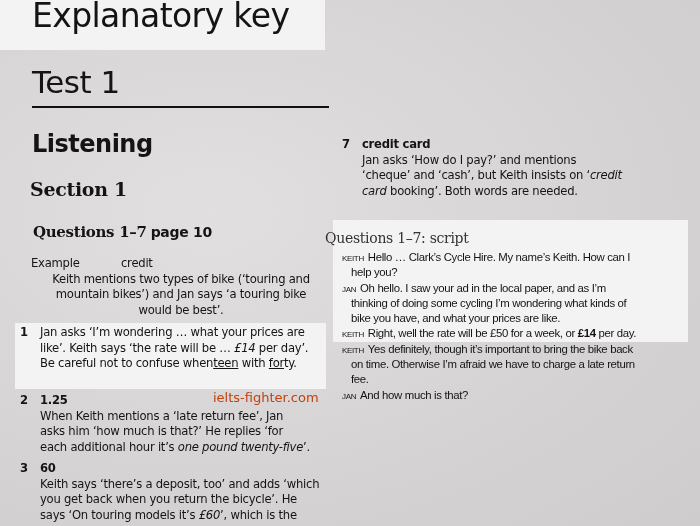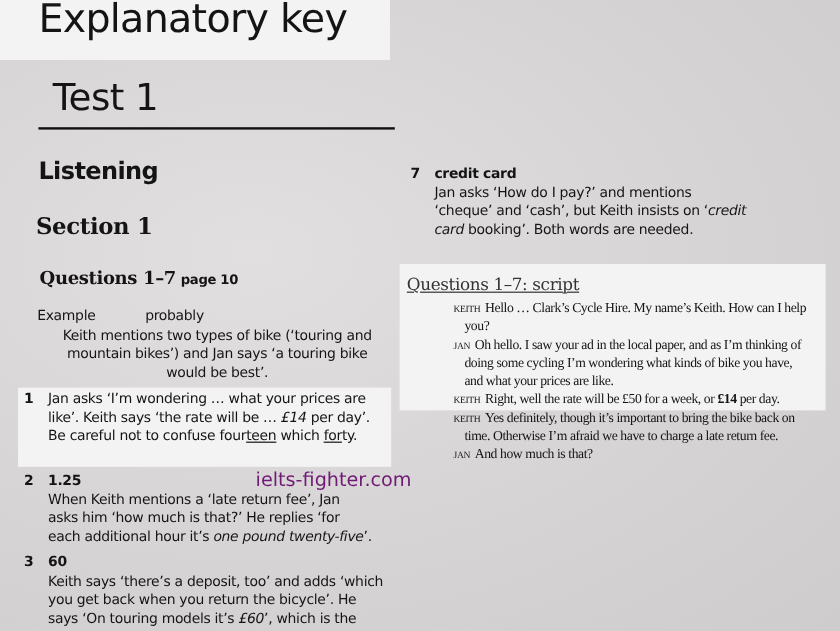--- a/index.html
+++ b/index.html
@@ -6,34 +6,34 @@
   body {
     width: 700px; height: 526px; overflow: hidden; position: relative;
     background: #d9d6d8;
     background-image: radial-gradient(ellipse at 30% 40%, #e2dfe1 0%, #d6d3d5 60%, #cfcccd 100%);
     color: #141414;
     font-family: "DejaVu Sans", sans-serif;
   }
   .hl { position: absolute; background: #f4f3f3; }
   .abs { position: absolute; }
   .title-main { left: 32px; top: -4px; font-size: 33px; font-family: "DejaVu Sans", sans-serif; letter-spacing: -0.6px; }
-  .test-title { left: 32px; top: 64px; font-size: 31px; letter-spacing: -0.5px; margin-left: 12px; }
+  .test-title { left: 32px; top: 64px; font-size: 31px; letter-spacing: -0.5px; }
   .test-rule { left: 32px; top: 106px; width: 297px; height: 2px; background: #111; }
-  .listening { left: 32px; top: 130px; font-size: 20px; font-weight: bold; letter-spacing: -0.5px; }
+  .listening { left: 32px; top: 130px; font-size: 24px; font-weight: bold; letter-spacing: -0.5px; }
   .section { left: 30px; top: 178px; font-family: "DejaVu Serif", serif; font-weight: bold; font-size: 19px; letter-spacing: -0.3px; }
   .qhead { left: 33px; top: 223px; font-family: "DejaVu Serif", serif; font-weight: bold; font-size: 15px; letter-spacing: -0.3px; }
-  .qhead .pg { font-family: "DejaVu Sans", sans-serif; font-size: 11px; font-weight: bold; margin-left: 4px; }
+  .qhead .pg { font-family: "DejaVu Sans", sans-serif; font-size: 14px; font-weight: bold; margin-left: 4px; }
   .ans { font-size: 11.6px; line-height: 15.5px; letter-spacing: -0.25px; }
   .ans .num { position: absolute; left: 0; font-weight: bold; }
   .ans .key { font-weight: bold; }
   .ans .exp { margin-left: 20px; }
   .ans .hdr { margin-left: 20px; }
   .ex-label { font-weight: normal; }
-  .watermark { left: 213px; top: 390px; font-size: 16px; color: #701a75; }
-  .script { font-family: Liberation Serif, serif; font-size: 11.4px; line-height: 15.3px; letter-spacing: -0.35px; margin-left: 36px; }
+  .watermark { left: 213px; top: 390px; font-size: 13px; color: #c2410c; }
+  .script { font-family: Liberation Sans, sans-serif; font-size: 11.4px; line-height: 15.3px; letter-spacing: -0.35px; }
   .script .line { padding-left: 9px; text-indent: -9px; }
   .spk { font-variant: small-caps; text-transform: lowercase; font-size: 11px; margin-right: 4px; }
   .script-title { font-family: "DejaVu Serif", serif; font-size: 14px; color: #333; letter-spacing: -0.3px; }
   u { text-decoration: underline; }
 </style>
 </head>
 <body>
 
 <div class="hl" style="left:0;top:0;width:325px;height:50px;"></div>
 <div class="hl" style="left:15px;top:323px;width:311px;height:66px;"></div>
@@ -44,28 +44,28 @@
 <div class="abs test-rule"></div>
 <div class="abs listening">Listening</div>
 <div class="abs section">Section 1</div>
 <div class="abs qhead">
   <span>Questions 1–7</span><span class="pg">page 10</span>
 </div>
 
 <div class="abs ans" style="left:31px;top:256px;width:290px;">
   <div>
     <span class="ex-label">Example</span>
-    <span style="margin-left:38px;">probably</span>
+    <span style="margin-left:38px;">credit</span>
   </div>
   <div class="exp" style="margin-left:10px;text-align:center;">Keith mentions two types of bike (‘touring and mountain bikes’) and Jan says ‘a touring bike would be best’.</div>
 </div>
 
 <div class="abs ans" style="left:20px;top:325px;width:300px;">
   <span class="num">1</span>
-  <div class="exp"><span>Jan asks ‘I’m wondering … what your prices are like’. Keith says ‘the rate will be … </span><i>£14</i><span> per day’. Be careful not to confuse four</span><u>teen</u><span> which </span><u>for</u><span>ty.</span></div>
+  <div class="exp"><span>Jan asks ‘I’m wondering … what your prices are like’. Keith says ‘the rate will be … </span><i>£14</i><span> per day’. Be careful not to confuse when</span><u>teen</u><span> with </span><u>for</u><span>ty.</span></div>
 </div>
 
 <div class="abs ans" style="left:20px;top:393px;width:300px;">
   <span class="num">2</span>
   <div class="hdr key">1.25</div>
   <div class="exp" style="width:270px;"><span>When Keith mentions a ‘late return fee’, Jan asks him ‘how much is that?’ He replies ‘for each additional hour it’s </span><i>one pound twenty-five</i><span>’.</span></div>
 </div>
 
 <div class="abs watermark">ielts-fighter.com</div>
 
@@ -74,20 +74,20 @@
   <div class="hdr key">60</div>
   <div class="exp"><span>Keith says ‘there’s a deposit, too’ and adds ‘which you get back when you return the bicycle’. He says ‘On touring models it’s </span><i>£60</i><span>’, which is the</span></div>
 </div>
 
 <div class="abs ans" style="left:342px;top:137px;width:300px;">
   <span class="num">7</span>
   <div class="hdr key">credit card</div>
   <div class="exp" style="width:265px;"><span>Jan asks ‘How do I pay?’ and mentions ‘cheque’ and ‘cash’, but Keith insists on ‘</span><i>credit card</i><span> booking’. Both words are needed.</span></div>
 </div>
 
-<div class="abs script-title" style="left:339px;top:230px;text-decoration:underline;">Questions 1–7: script</div>
+<div class="abs script-title" style="left:325px;top:230px;">Questions 1–7: script</div>
 <div class="abs script" style="left:342px;top:250px;width:300px;">
   <div class="line"><span class="spk">KEITH</span><span>Hello … Clark’s Cycle Hire. My name’s Keith. How can I help you?</span></div>
   <div class="line"><span class="spk">JAN</span><span>Oh hello. I saw your ad in the local paper, and as I’m thinking of doing some cycling I’m wondering what kinds of bike you have, and what your prices are like.</span></div>
   <div class="line"><span class="spk">KEITH</span><span>Right, well the rate will be £50 for a week, or </span><b>£14</b><span> per day.</span></div>
   <div class="line"><span class="spk">KEITH</span><span>Yes definitely, though it’s important to bring the bike back on time. Otherwise I’m afraid we have to charge a late return fee.</span></div>
   <div class="line"><span class="spk">JAN</span><span>And how much is that?</span></div>
 </div>
 
 </body></html>

